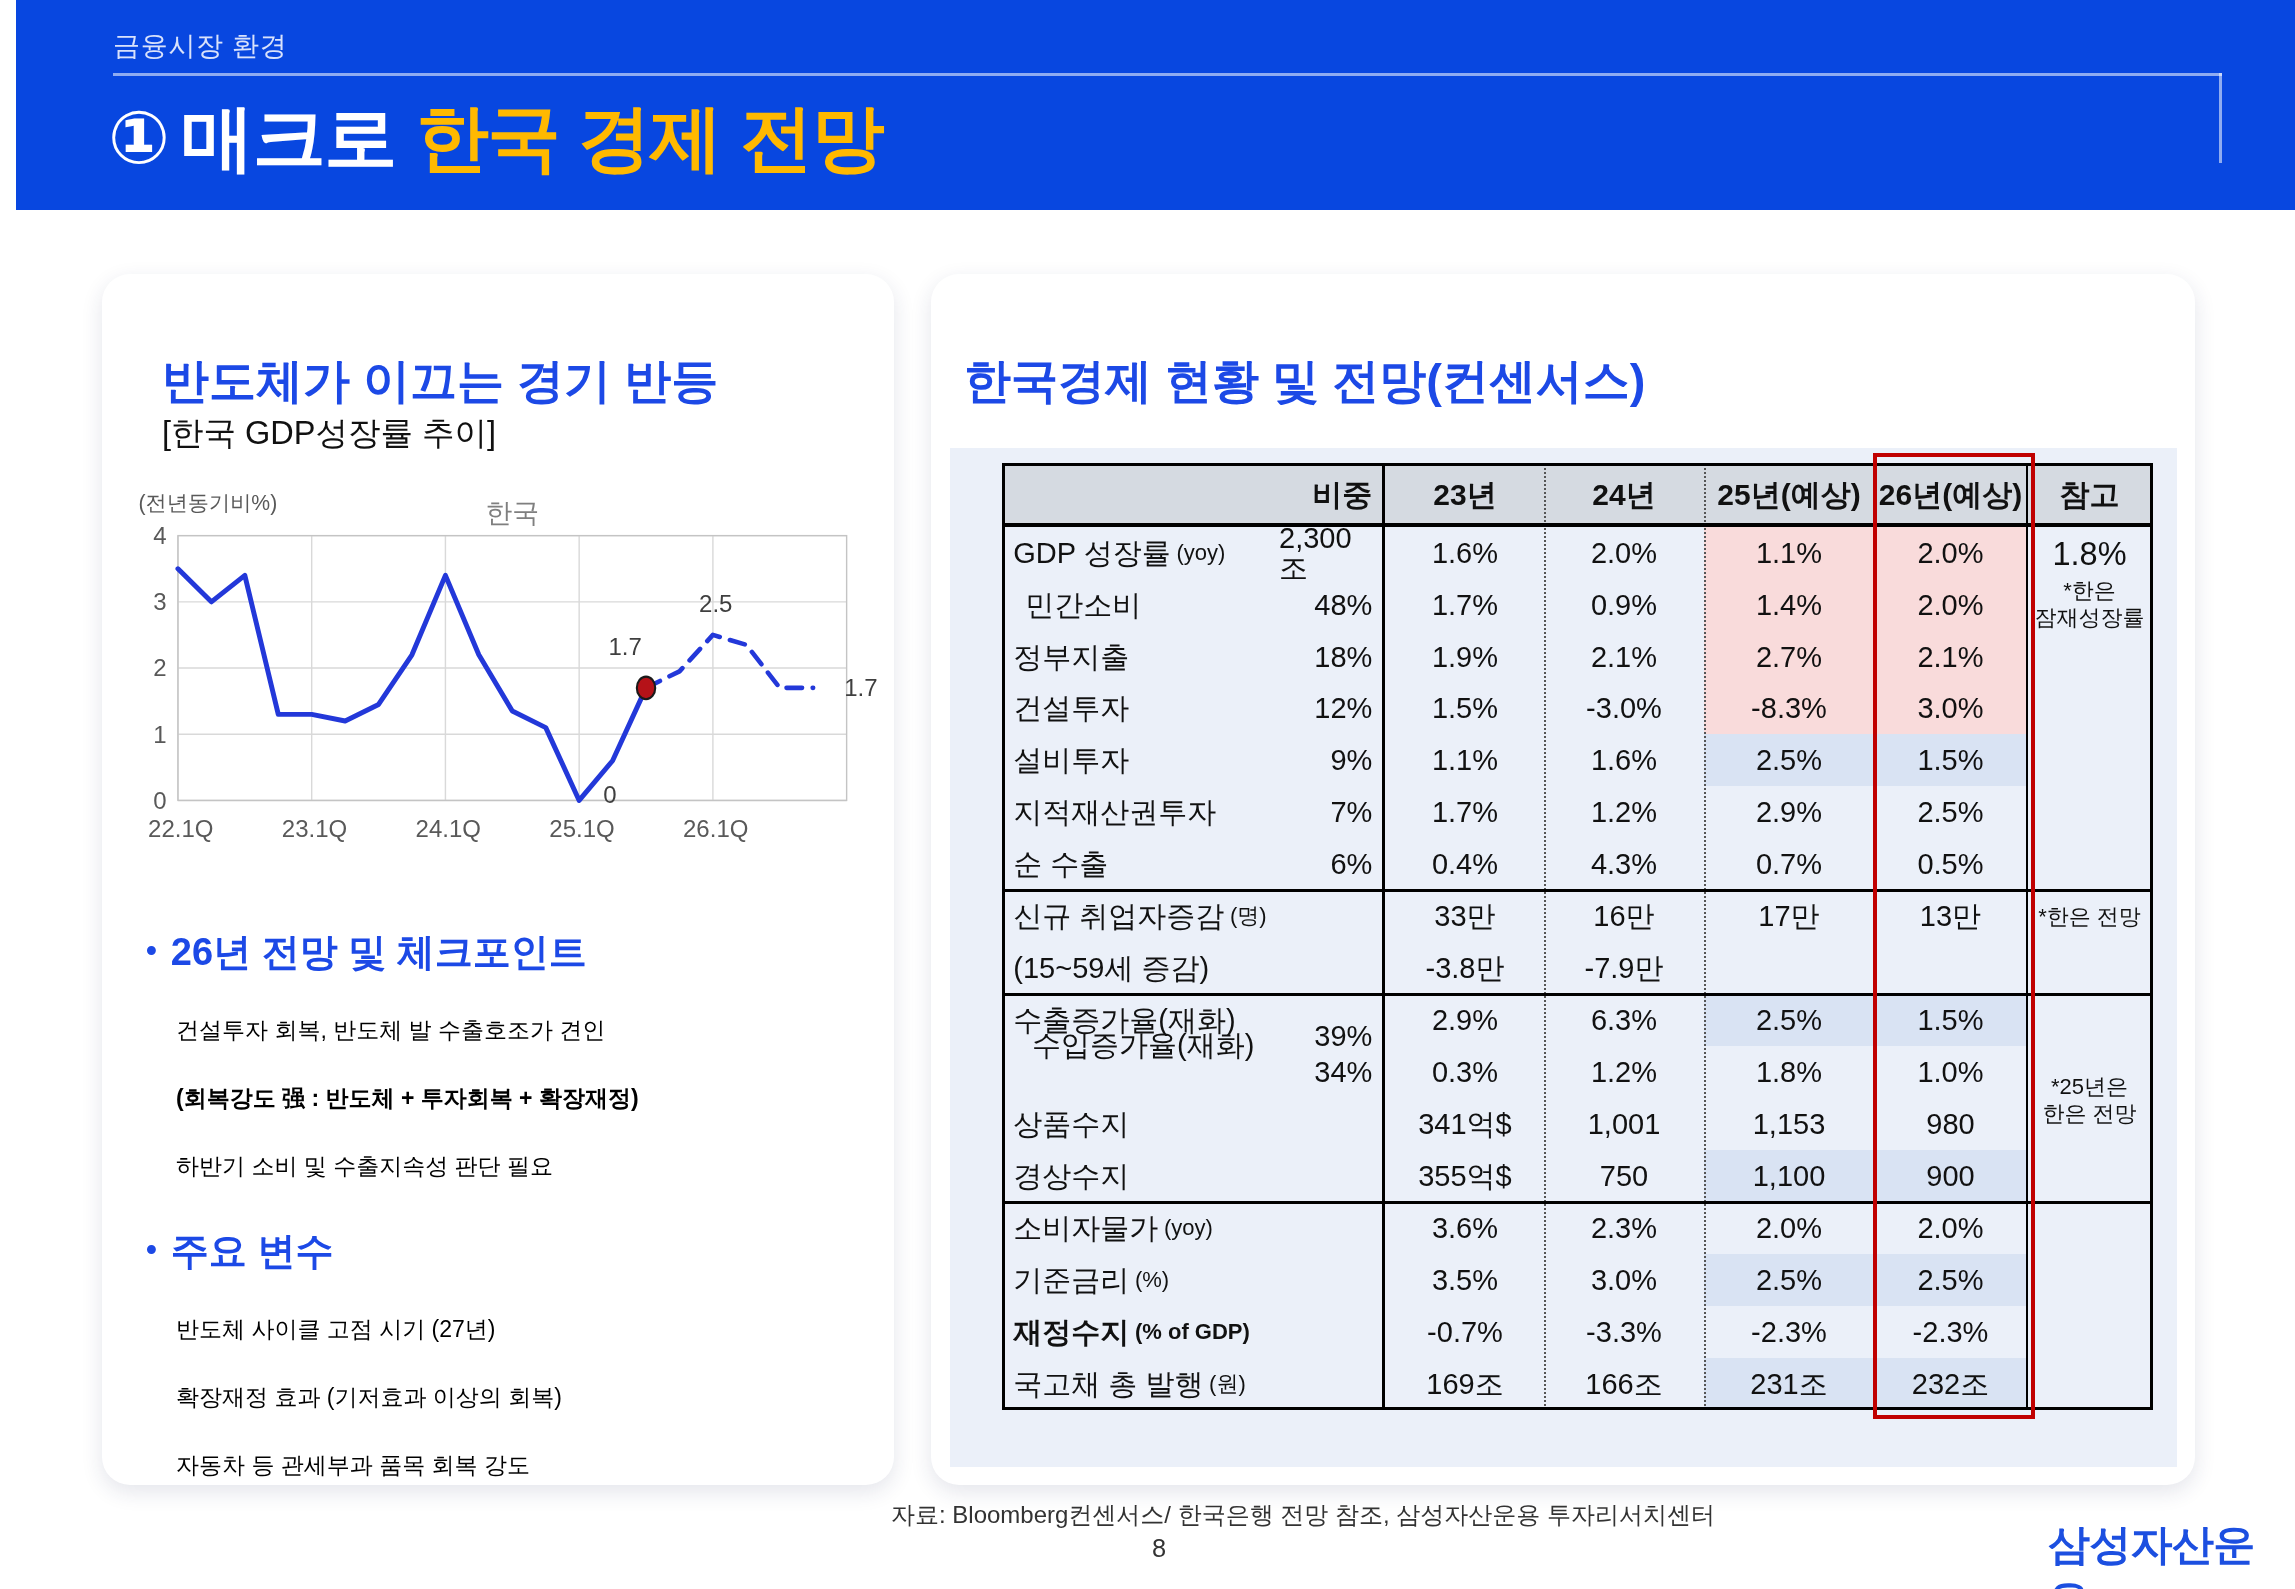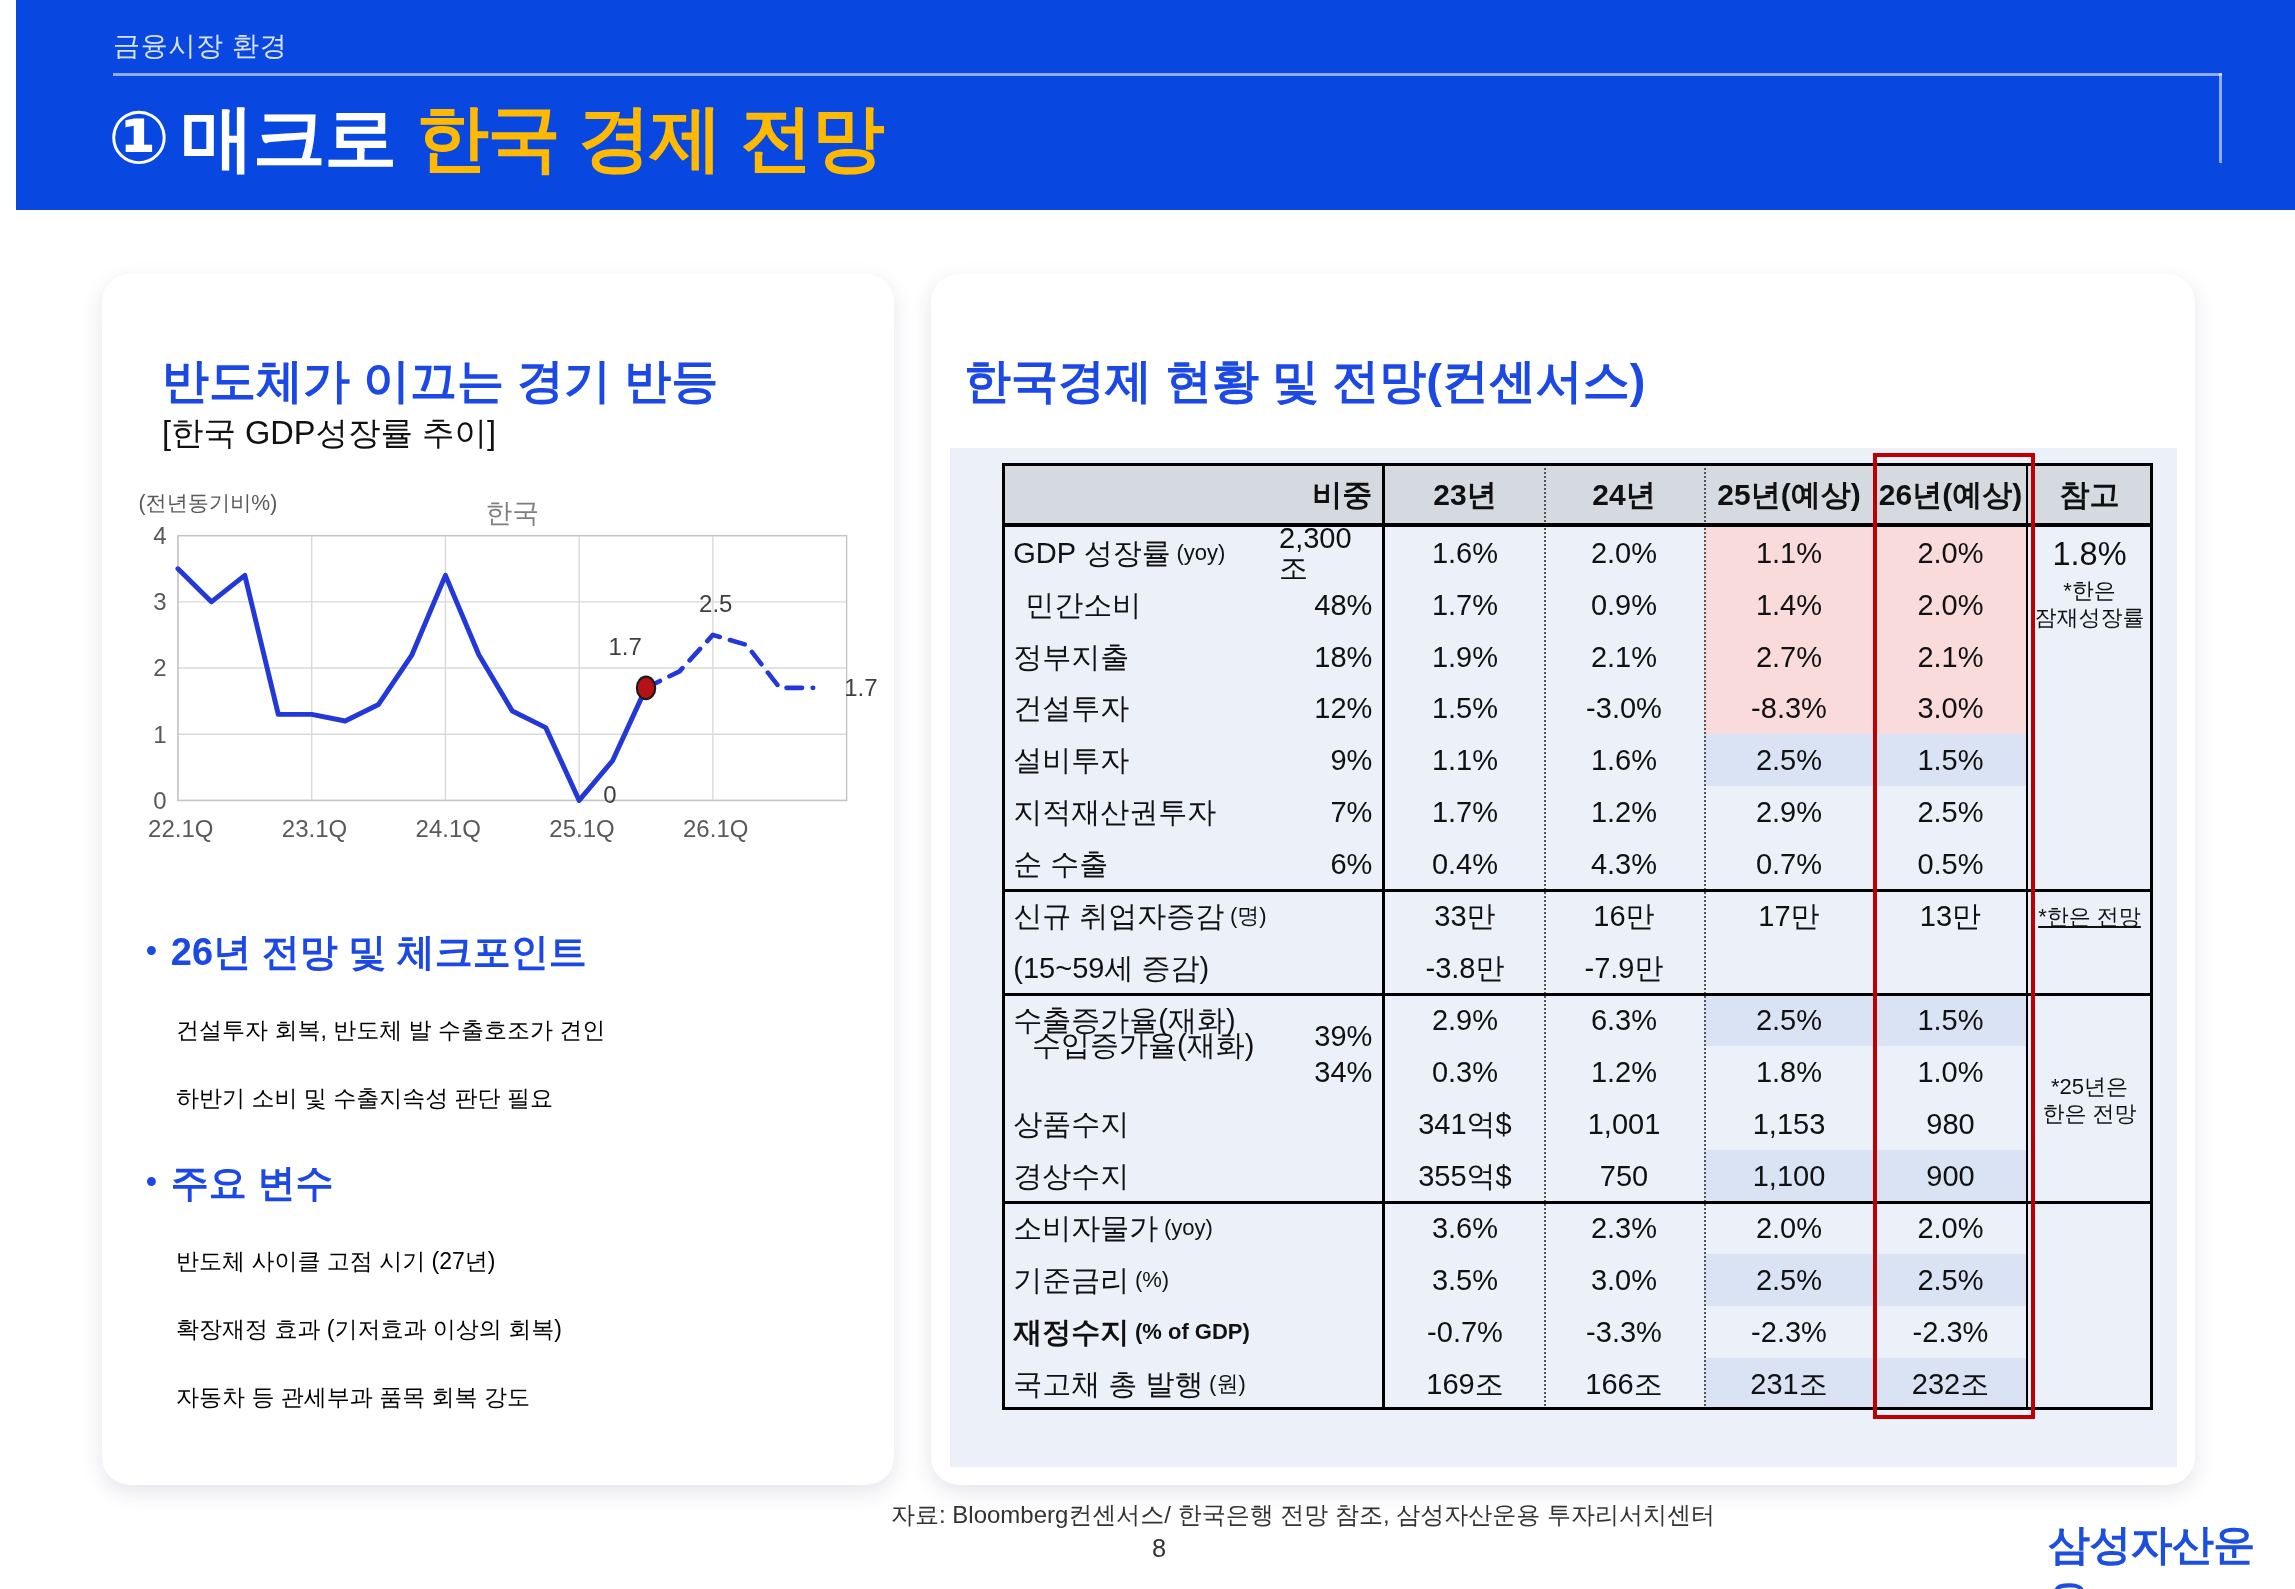--- a/index.html
+++ b/index.html
@@ -101,20 +101,21 @@
           <polyline points="720.9,285.6 768.3,262.2 815.6,210.6 863.0,224.7 910.3,285.6 957.6,285.6" fill="none" stroke="#2338D9" stroke-width="6.5" stroke-linejoin="round" stroke-linecap="round" stroke-dasharray="22 15"></polyline>
           <ellipse cx="720.9" cy="285.625" rx="13" ry="16" fill="#B51218" stroke="#1a1a1a" stroke-width="3"></ellipse>
           <text x="714.9" y="239.625" font-size="34" fill="#3f3f3f" text-anchor="end">1.7</text>
           <text x="660.2" y="449" font-size="34" fill="#3f3f3f" text-anchor="start">0</text>
           <text x="819.6" y="178.625" font-size="34" fill="#3f3f3f" text-anchor="middle">2.5</text>
           <text x="1001.65" y="297.625" font-size="34" fill="#3f3f3f" text-anchor="start">1.7</text>
         </svg></div>
     <div id="bullets">
         <div class="b-head"><span class="b-dot">•</span><span>26년 전망 및 체크포인트</span></div>
         <div class="b-line">건설투자 회복, 반도체 발 수출호조가 견인</div>
+        <div class="b-line bold">(회복강도 强 : 반도체 + 투자회복 + 확장재정)</div>
         <div class="b-line">하반기 소비 및 수출지속성 판단 필요</div>
         <div class="b-head" style="margin-top: 44px;"><span class="b-dot">•</span><span>주요 변수</span></div>
         <div class="b-line">반도체 사이클 고점 시기 (27년)</div>
         <div class="b-line">확장재정 효과 (기저효과 이상의 회복)</div>
         <div class="b-line">자동차 등 관세부과 품목 회복 강도</div>
       </div>
   </section>
 
   <section class="card" id="card-right">
     <h2 class="panel-title" id="right-title">한국경제 현황 및 전망(컨센서스)</h2>
@@ -276,21 +277,21 @@
       </div>
       <div class="t-abs t-cell center" style="left: 383px; top: 895px; width: 160px; height: 52px;">169조</div>
       <div class="t-abs t-cell center" style="left: 542px; top: 895px; width: 160px; height: 52px;">166조</div>
       <div class="t-abs t-cell center" style="left: 702px; top: 895px; width: 170px; height: 52px;">231조</div>
       <div class="t-abs t-cell center" style="left: 872px; top: 895px; width: 153px; height: 52px;">232조</div>
       <div class="t-abs note-cell" style="left: 1024px; top: 64px; width: 127px; height: 364px; justify-content: flex-start; padding-top: 8.5px;">
         <div class="note-big">1.8%</div>
         <div class="note-small">*한은
 잠재성장률</div>
       </div>
-      <div class="t-abs note-cell" style="left: 1024px; top: 427px; width: 127px; height: 104px; justify-content: flex-start; padding-top: 8.5px; text-decoration: underline;">
+      <div class="t-abs note-cell" style="left: 1024px; top: 427px; width: 127px; height: 104px; justify-content: flex-start; padding-top: 8.5px;">
         <div class="note-small">*한은 전망</div>
       </div>
       <div class="t-abs note-cell" style="left: 1024px; top: 531px; width: 127px; height: 208px; justify-content: center;">
         <div class="note-small">*25년은
 한은 전망</div>
       </div>
       <div class="t-abs note-cell" style="left: 1024px; top: 739px; width: 127px; height: 208px; justify-content: flex-start; padding-top: 8.5px;"></div>
       <div class="t-abs " style="left: 380px; top: 0px; width: 2.8px; height: 947px; background: rgb(0, 0, 0);"></div>
       <div class="t-abs " style="left: 542px; top: 0px; width: 0px; height: 947px; border-left: 2.1px dotted rgb(85, 85, 85);"></div>
       <div class="t-abs " style="left: 702px; top: 0px; width: 0px; height: 947px; border-left: 2.1px dotted rgb(85, 85, 85);"></div>

